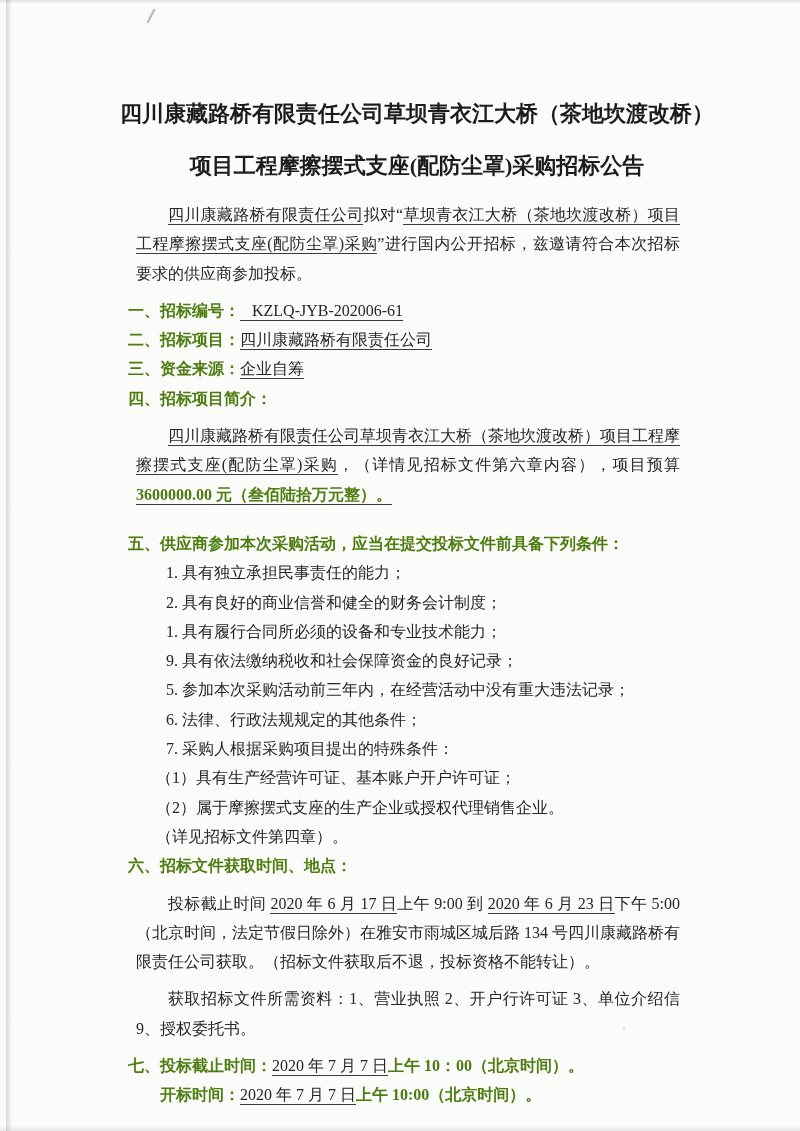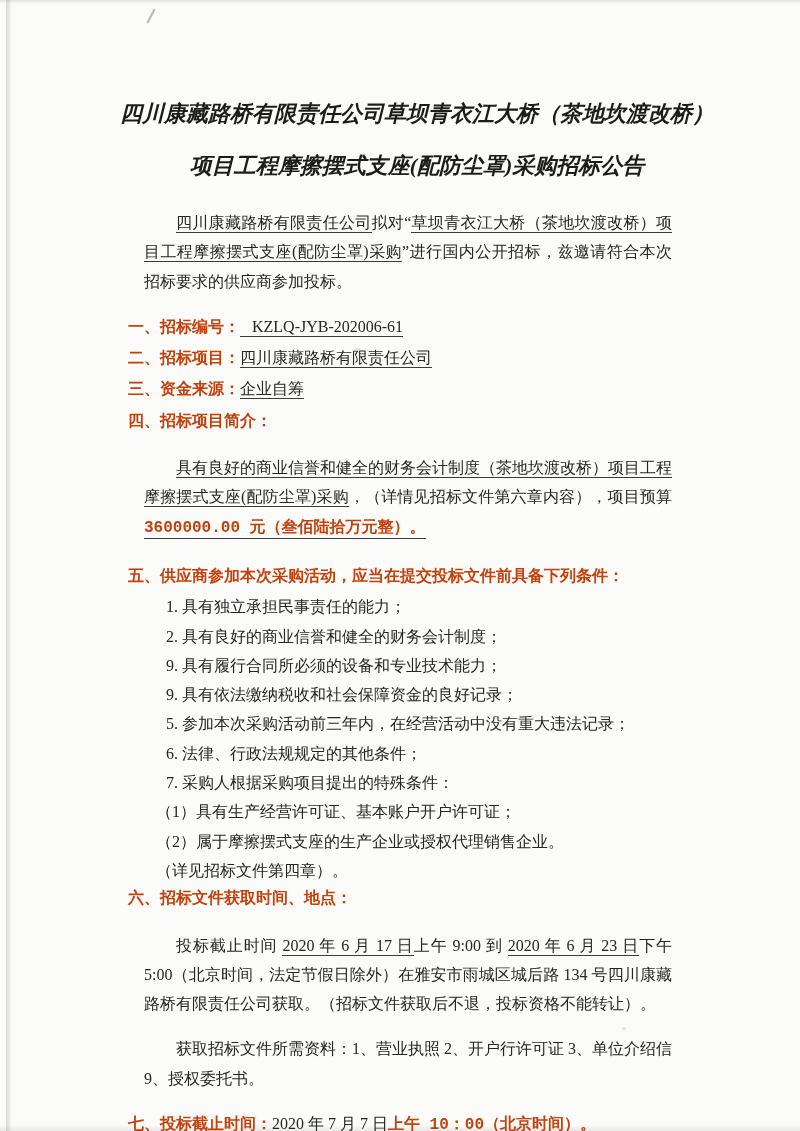--- a/index.html
+++ b/index.html
@@ -30,26 +30,26 @@
   .speck-3 { left:622px; top:1027px; width:4px; height:3px; opacity:.4; border-radius:50%; }
 
   .content {
     position:absolute; left:128px; top:88px; width:560px;
     font-size:16px; line-height:29.3px; color:#262626;
     text-align:justify;
   }
   .title { margin:0 -26px 6px -8px; }
   .title-line {
     font-size:22px; line-height:52px; font-weight:bold;
-    text-align:center; white-space:nowrap; color:#1c1c1c;font-style:italic;
+    text-align:center; white-space:nowrap; color:#1c1c1c;
   }
-  p.para { margin:16px; }
+  p.para { margin:8px; }
   .indent { text-indent:32px; }
   .line { margin:0; }
-  .b { font-weight:bold; color:#c2410c;font-family:Liberation Mono, monospace; }
+  .b { font-weight:bold; color:#4d7c0f; }
   .u { border-bottom:1px solid #3a3a3a; padding-bottom:1px; }
   .lead-gap { padding-left:12px; }
   .list1 { padding-left:38px; }
   .list2 { padding-left:28px; }
   .mt { margin-top:20px; }
 </style>
 </head>
 <body>
 
 <div class="page">
@@ -70,27 +70,27 @@
     <p class="para indent"><span class="u">四川康藏路桥有限责任公司</span><span>拟对“</span><span class="u">草坝青衣江大桥（茶地坎渡改桥）项目工程摩擦摆式支座(配防尘罩)采购</span><span>”进行国内公开招标，兹邀请符合本次招标要求的供应商参加投标。</span></p>
 
     <div class="line"><span class="b">一、招标编号：</span><span class="u lead-gap">KZLQ-JYB-202006-61</span></div>
 
     <div class="line"><span class="b">二、招标项目：</span><span class="u">四川康藏路桥有限责任公司</span></div>
 
     <div class="line"><span class="b">三、资金来源：</span><span class="u">企业自筹</span></div>
 
     <div class="line"><span class="b">四、招标项目简介：</span></div>
 
-    <p class="para indent"><span class="u">具有良好的商业信誉和健全的财务会计制度（茶地坎渡改桥）项目工程摩擦摆式支座(配防尘罩)采购</span><span>，（详情见招标文件第六章内容），项目预算 </span><span class="u b">3600000.00 元（叁佰陆拾万元整）。</span></p>
+    <p class="para indent"><span class="u">四川康藏路桥有限责任公司草坝青衣江大桥（茶地坎渡改桥）项目工程摩擦摆式支座(配防尘罩)采购</span><span>，（详情见招标文件第六章内容），项目预算 </span><span class="u b">3600000.00 元（叁佰陆拾万元整）。</span></p>
 
     <div class="line b mt">五、供应商参加本次采购活动，应当在提交投标文件前具备下列条件：</div>
 
     <div class="line list1">1. 具有独立承担民事责任的能力；</div>
     <div class="line list1">2. 具有良好的商业信誉和健全的财务会计制度；</div>
-    <div class="line list1">9. 具有履行合同所必须的设备和专业技术能力；</div>
+    <div class="line list1">1. 具有履行合同所必须的设备和专业技术能力；</div>
     <div class="line list1">9. 具有依法缴纳税收和社会保障资金的良好记录；</div>
     <div class="line list1">5. 参加本次采购活动前三年内，在经营活动中没有重大违法记录；</div>
     <div class="line list1">6. 法律、行政法规规定的其他条件；</div>
     <div class="line list1">7. 采购人根据采购项目提出的特殊条件：</div>
     <div class="line list2">（1）具有生产经营许可证、基本账户开户许可证；</div>
     <div class="line list2">（2）属于摩擦摆式支座的生产企业或授权代理销售企业。</div>
     <div class="line list2">（详见招标文件第四章）。</div>
 
     <div class="line b">六、招标文件获取时间、地点：</div>
 

